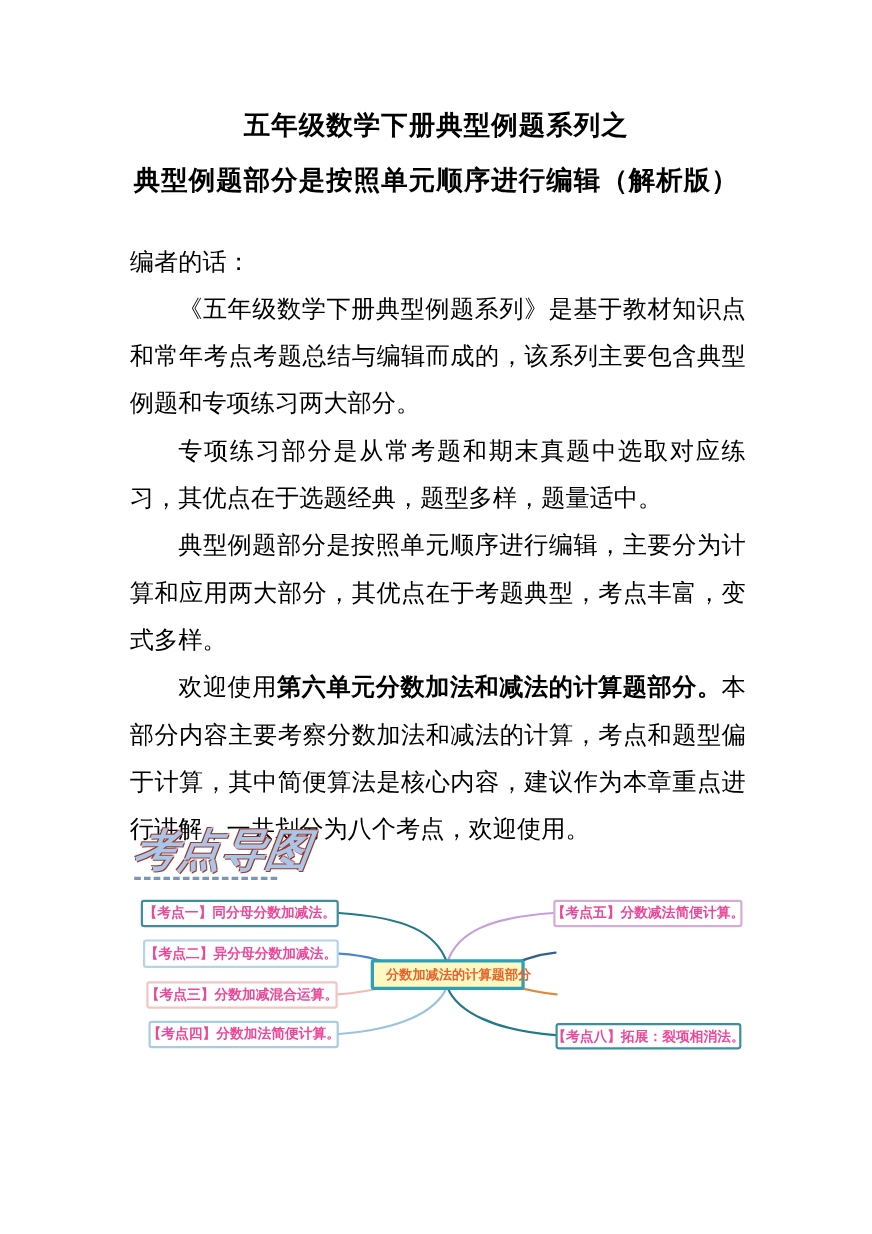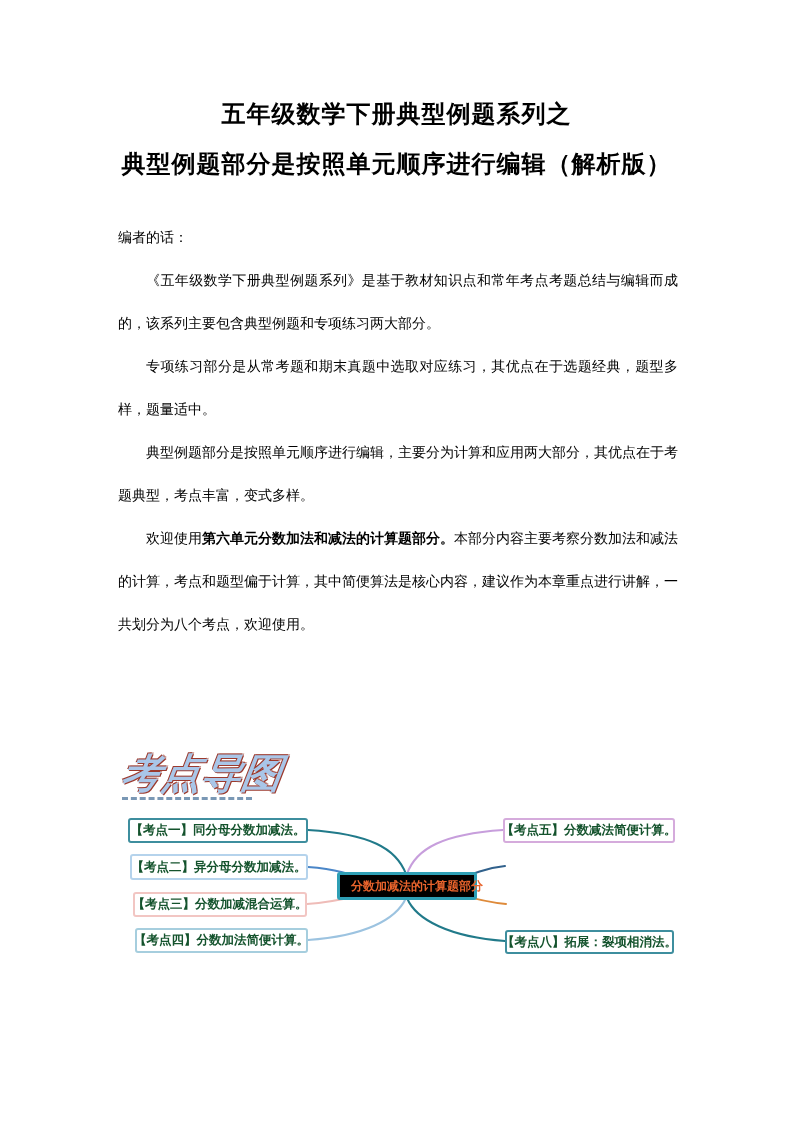--- a/index.html
+++ b/index.html
@@ -19,21 +19,21 @@
     font-weight: bold;
     margin: 0;
     letter-spacing: 1px;
   }
   .doc-title.line1 { top: 98px; }
   .doc-title.line2 { top: 148px; }
   .body-text {
     position: absolute;
     top: 216px; left: 118px;
     width: 560px;
-    font-size: 14px;
+    font-size: 22px;
     line-height: 43px;
     text-align: justify;
   }
   .body-text p { margin: 0; text-indent: 2em; }
   .body-text p.no-indent { text-indent: 0; }
   .body-text b { font-weight: bold; }
 
   .map-header {
     position: absolute;
     top: 752px; left: 122px;
@@ -66,38 +66,38 @@
     position: absolute;
     z-index: 1;
     background: #ffffff;
     border: 2px solid #3e8e9e;
     border-radius: 3px;
     display: flex;
     align-items: center;
     justify-content: center;
     font-size: 12.5px;
     font-weight: bold;
-    color: #14532d;
+    color: #ec4899;
     white-space: nowrap;
     box-sizing: border-box;
   }
   .n1 { left:128px; top:8px;   width:180px; height:25px; }
   .n2 { left:130px; top:44px;  width:178px; height:26px; }
   .n3 { left:133px; top:82px;  width:174px; height:25px; }
   .n4 { left:135px; top:118px; width:173px; height:25px; }
   .n5 { left:503px; top:8px;   width:172px; height:25px; }
   .n6 { left:505px; top:44px;  width:182px; height:25px; }
   .n7 { left:506px; top:82px;  width:240px; height:25px; font-size:12px; }
   .n8 { left:505px; top:120px; width:169px; height:24px; }
   .center-node {
     position: absolute;
     z-index: 2;
     left: 337px; top: 62px;
     width: 140px; height: 28px;
-    background: #000000;
+    background: #fef9c3;
     border: 3px solid #2e9fb5;
     border-radius: 3px;
     display: flex;
     align-items: center;
     justify-content: center;
     font-size: 12px;
     font-weight: bold;
     white-space: nowrap;
     box-sizing: border-box;
     padding-left: 20px;

